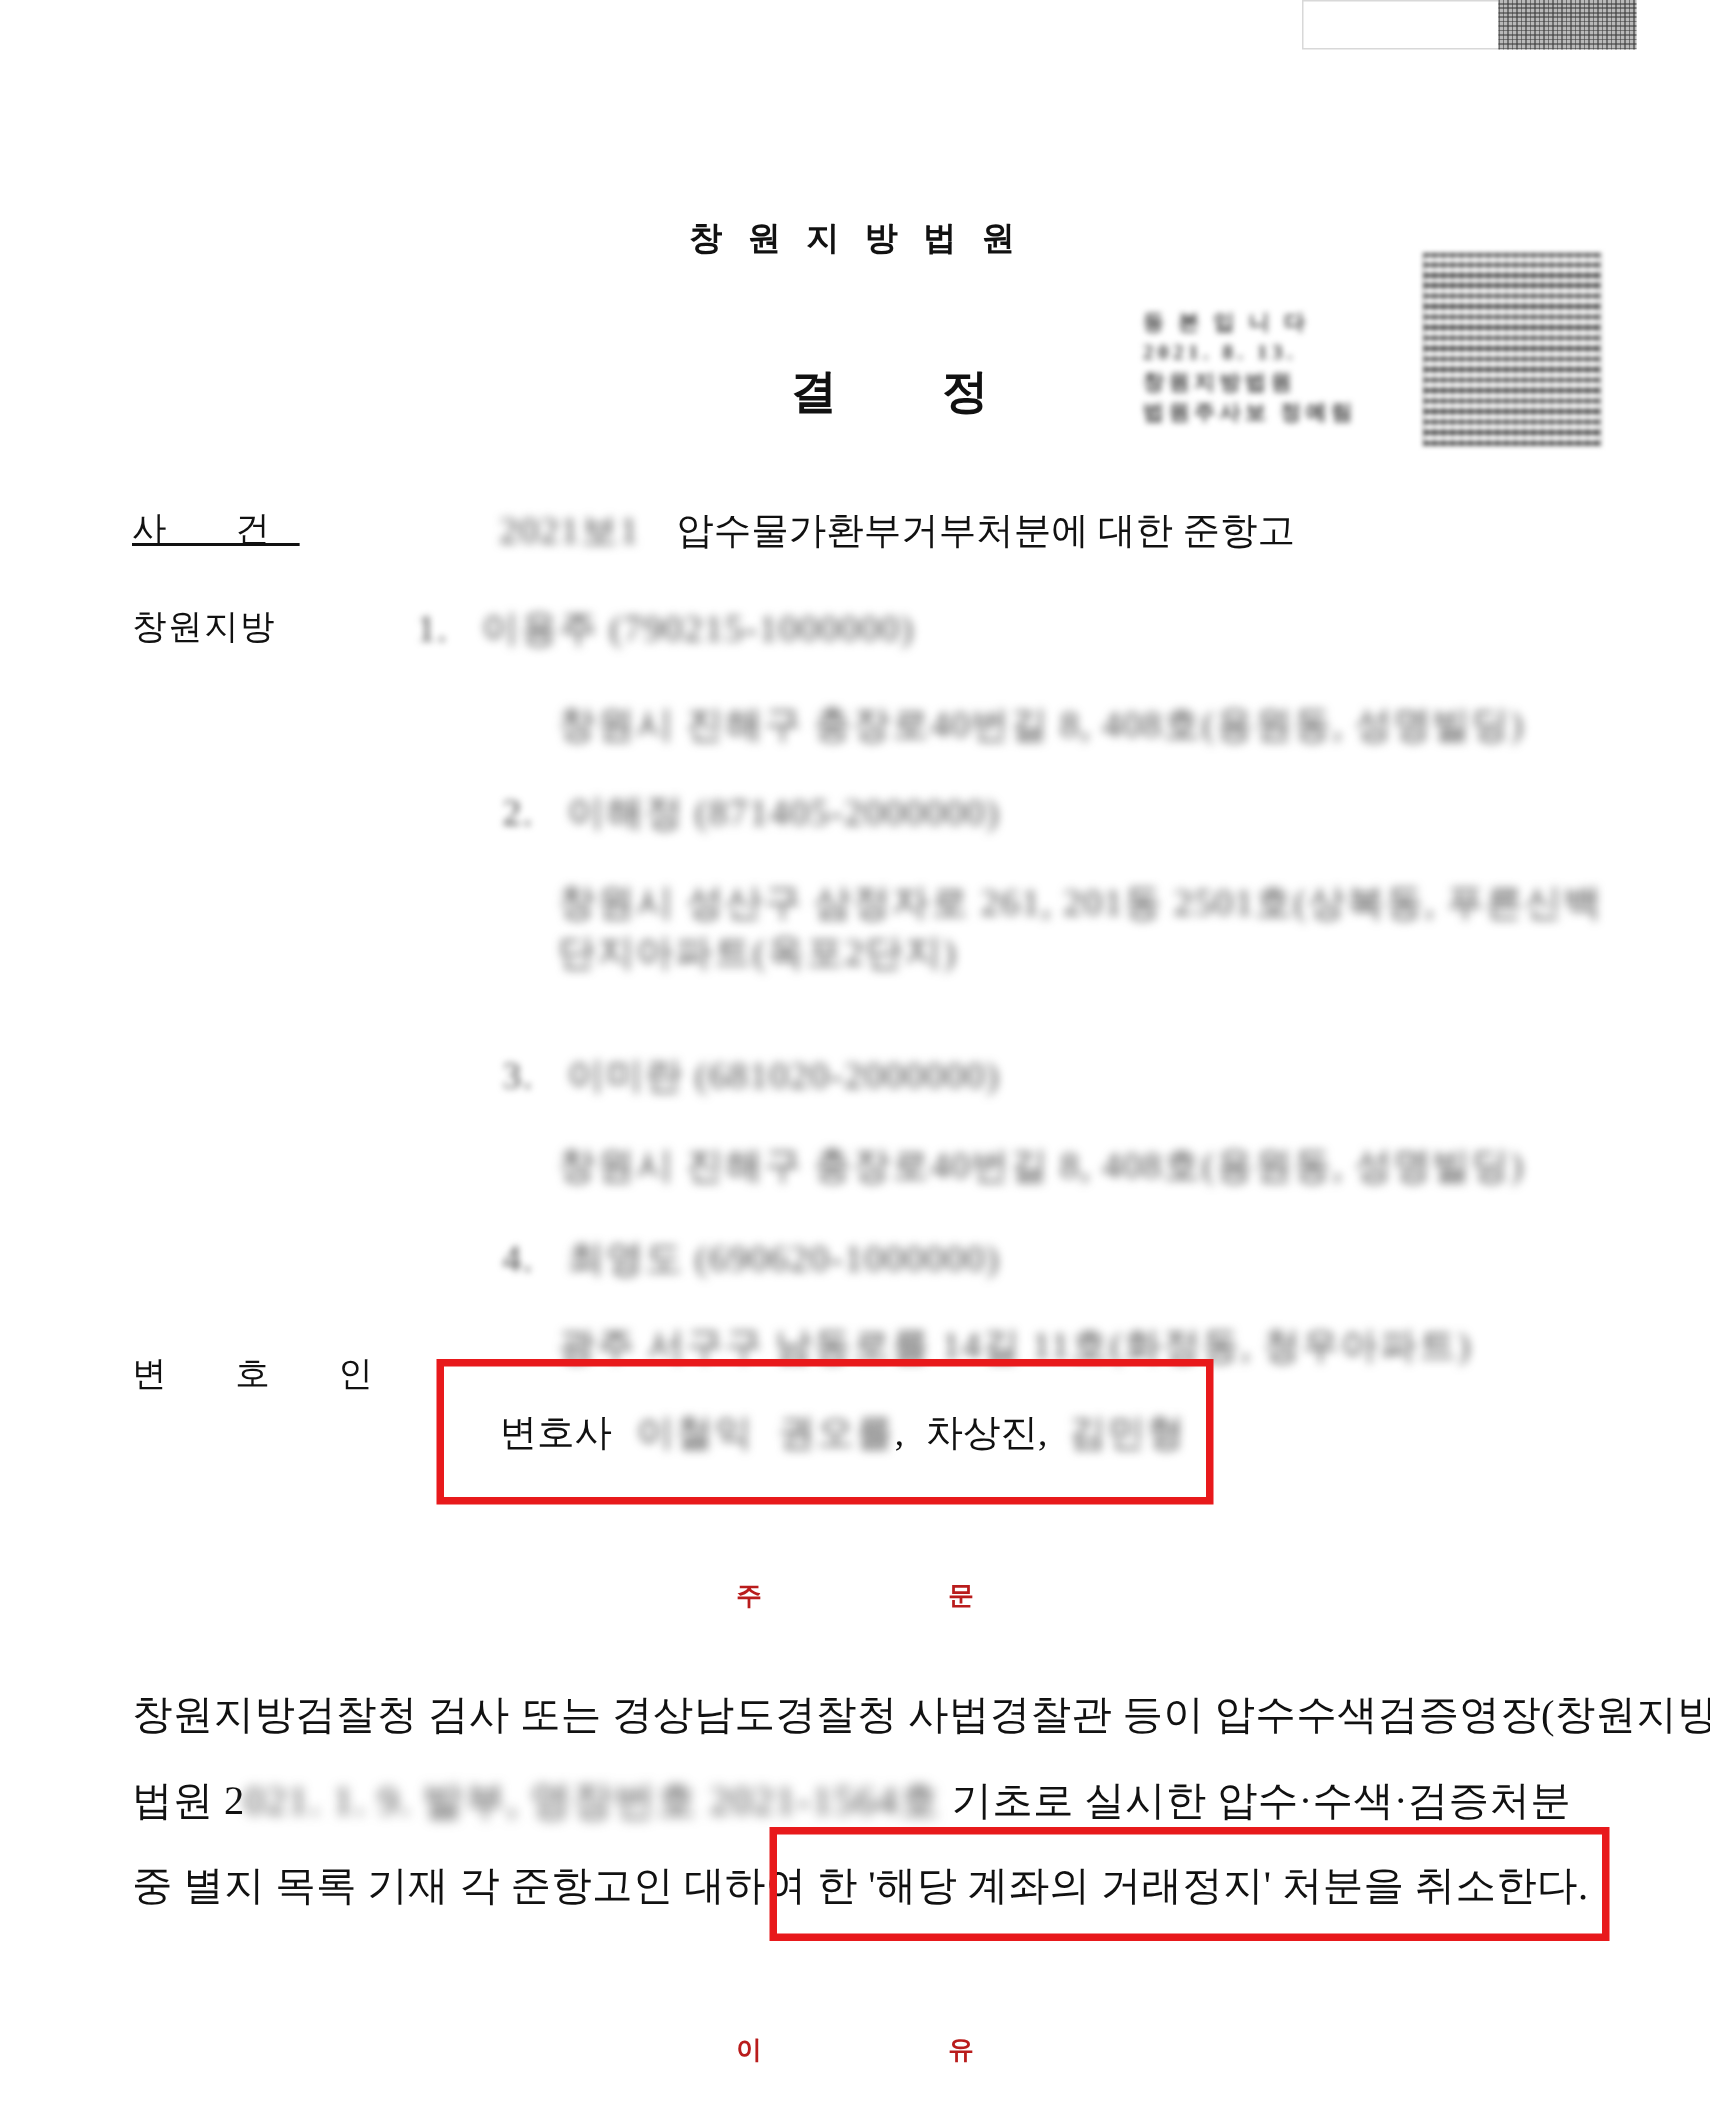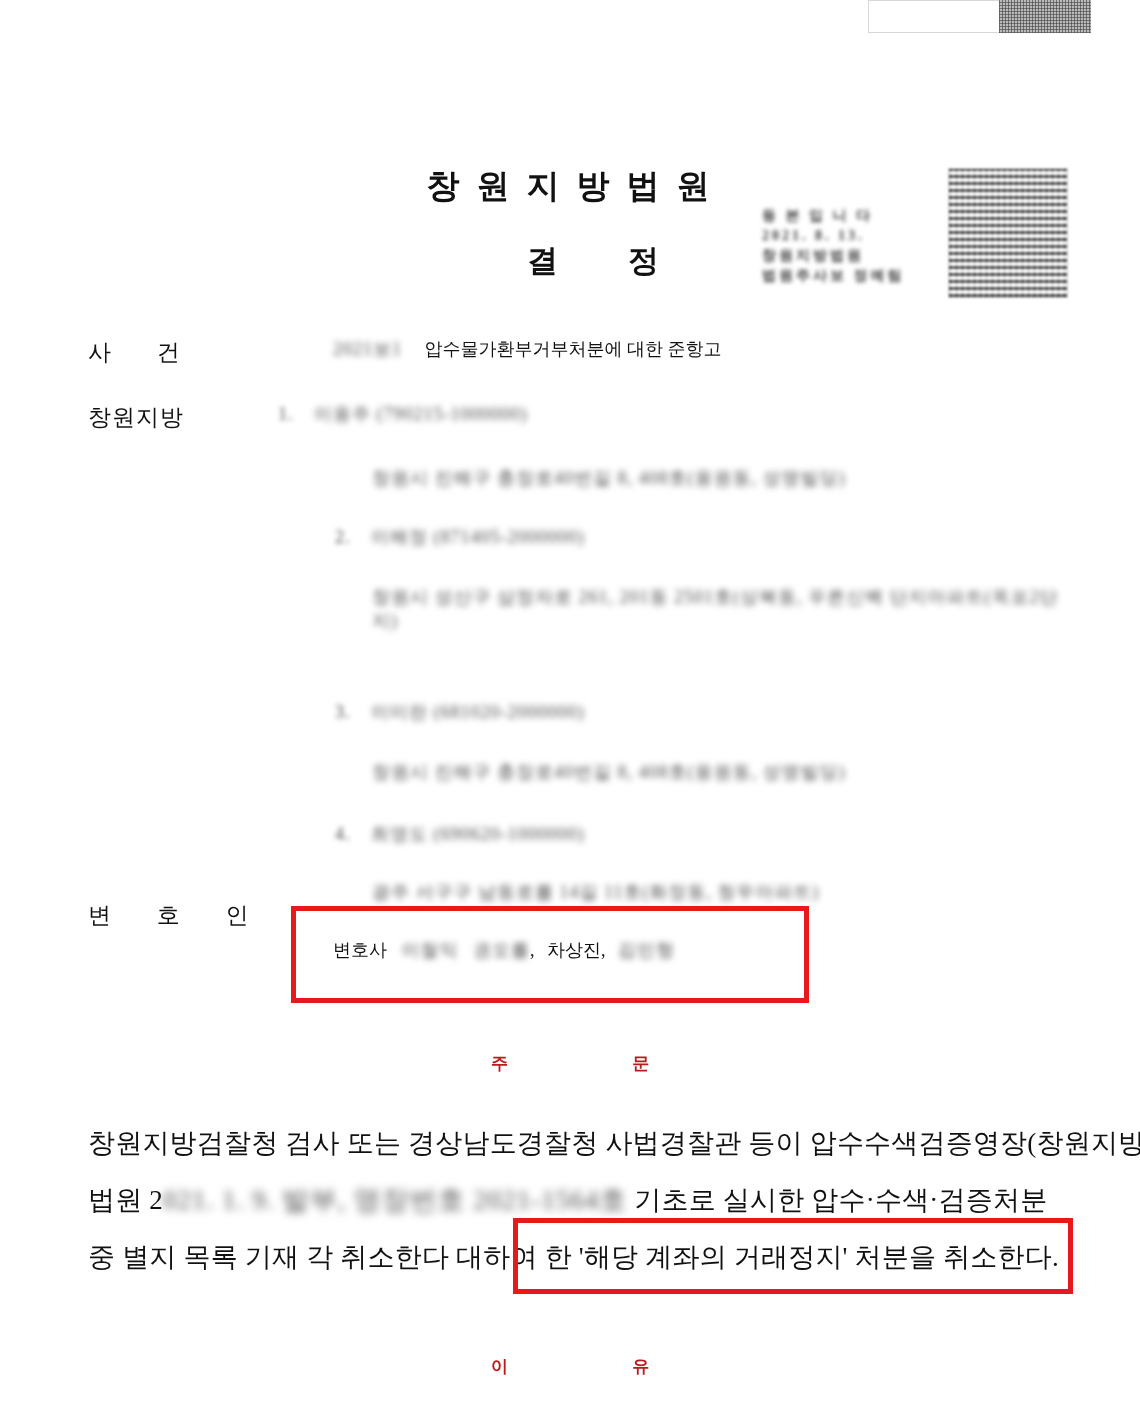--- a/index.html
+++ b/index.html
@@ -41,25 +41,25 @@
     background:
       repeating-linear-gradient(0deg, rgba(60,60,60,.55) 0 1px, rgba(255,255,255,0) 1px 3px),
       repeating-linear-gradient(90deg, rgba(40,40,40,.5) 0 1px, rgba(255,255,255,0) 1px 3px),
       #b9b9b9;
     filter: blur(.2px);
   }
 
   
   .doc-title {
     position: absolute;
-    top: 164px;
+    top: 144px;
     left: 0;
     width: 1136px;
     text-align: center;
-    font-size: 33px;
+    font-size: 22px;
     font-weight: 700;
     letter-spacing: 17px;
     text-indent: 17px;
     color: #111;
   }
   .doc-subtitle {
     position: absolute;
     top: 240px;
     left: 0;
     width: 1140px;
@@ -111,21 +111,21 @@
     left: 88px;
     width: 220px;
     font-size: 23px;
     letter-spacing: 20px;
     color: #111;
   }
   .label.tight { letter-spacing: 1px; }
 
   .val {
     position: absolute;
-    font-size: 18px;
+    font-size: 25px;
     color: #111;
   }
   .redact {
     display: inline-block;
     filter: blur(3.2px);
     color: #4a4a4a;
     letter-spacing: 1px;
   }
   .redact.soft { filter: blur(2.6px); }
   .redact.strong { filter: blur(4px); }
@@ -175,21 +175,21 @@
   <div class="doc-title">창원지방법원</div>
   <div class="doc-subtitle">결정</div>
 
   <div class="stamp-wrap">
     <div class="stamp-text">
       등 본 입 니 다<br>2021. 8. 13.<br>창원지방법원<br>법원주사보 정예림
     </div>
     <div class="stamp-qr"></div>
   </div>
 
-  <div class="label" style="top:337px;">사        건</div>
+  <div class="label" style="top:337px;text-decoration:underline;">사        건</div>
   <div class="val" style="top:337px; left:333px;">
     <span class="redact">2021보1</span>
     <span style="margin-left:18px;">압수물가환부거부처분에 대한 준항고</span>
   </div>
 
   <div class="label tight" style="top:402px;">창원지방</div>
 
   <div class="val" style="top:402px; left:278px;">
     <span class="redact soft">1.</span>
     <span class="redact" style="margin-left:16px;">이용주 (790215-1000000)</span>
@@ -234,21 +234,21 @@
   <div class="redbox" style="top:906px; left:291px; width:518px; height:97px;"></div>
 
   <div class="section-head" style="top:1052px;">주 문</div>
 
   <div class="para" style="top:1115px;">
     <span class="line">창원지방검찰청 검사 또는 경상남도경찰청 사법경찰관 등이 압수수색검증영장(창원지방</span>
     <span class="line">
       <span>법원 2</span><span class="redact strong">021. 1. 9. 발부, 영장번호 2021-1564호</span><span> 기초로 실시한 압수·수색·검증처분</span>
     </span>
     <span class="line">
-      <span>중 별지 목록 기재 각 취소한다 대하여 한 </span><span>'해당 계좌의 거래정지' 처분을 취소한다.</span>
+      <span>중 별지 목록 기재 각 준항고인 대하여 한 </span><span>'해당 계좌의 거래정지' 처분을 취소한다.</span>
     </span>
   </div>
 
   <div class="redbox" style="top:1218px; left:513px; width:560px; height:76px;"></div>
 
   <div class="section-head" style="top:1355px;">이 유</div>
 
 </div>
 
 </body></html>

